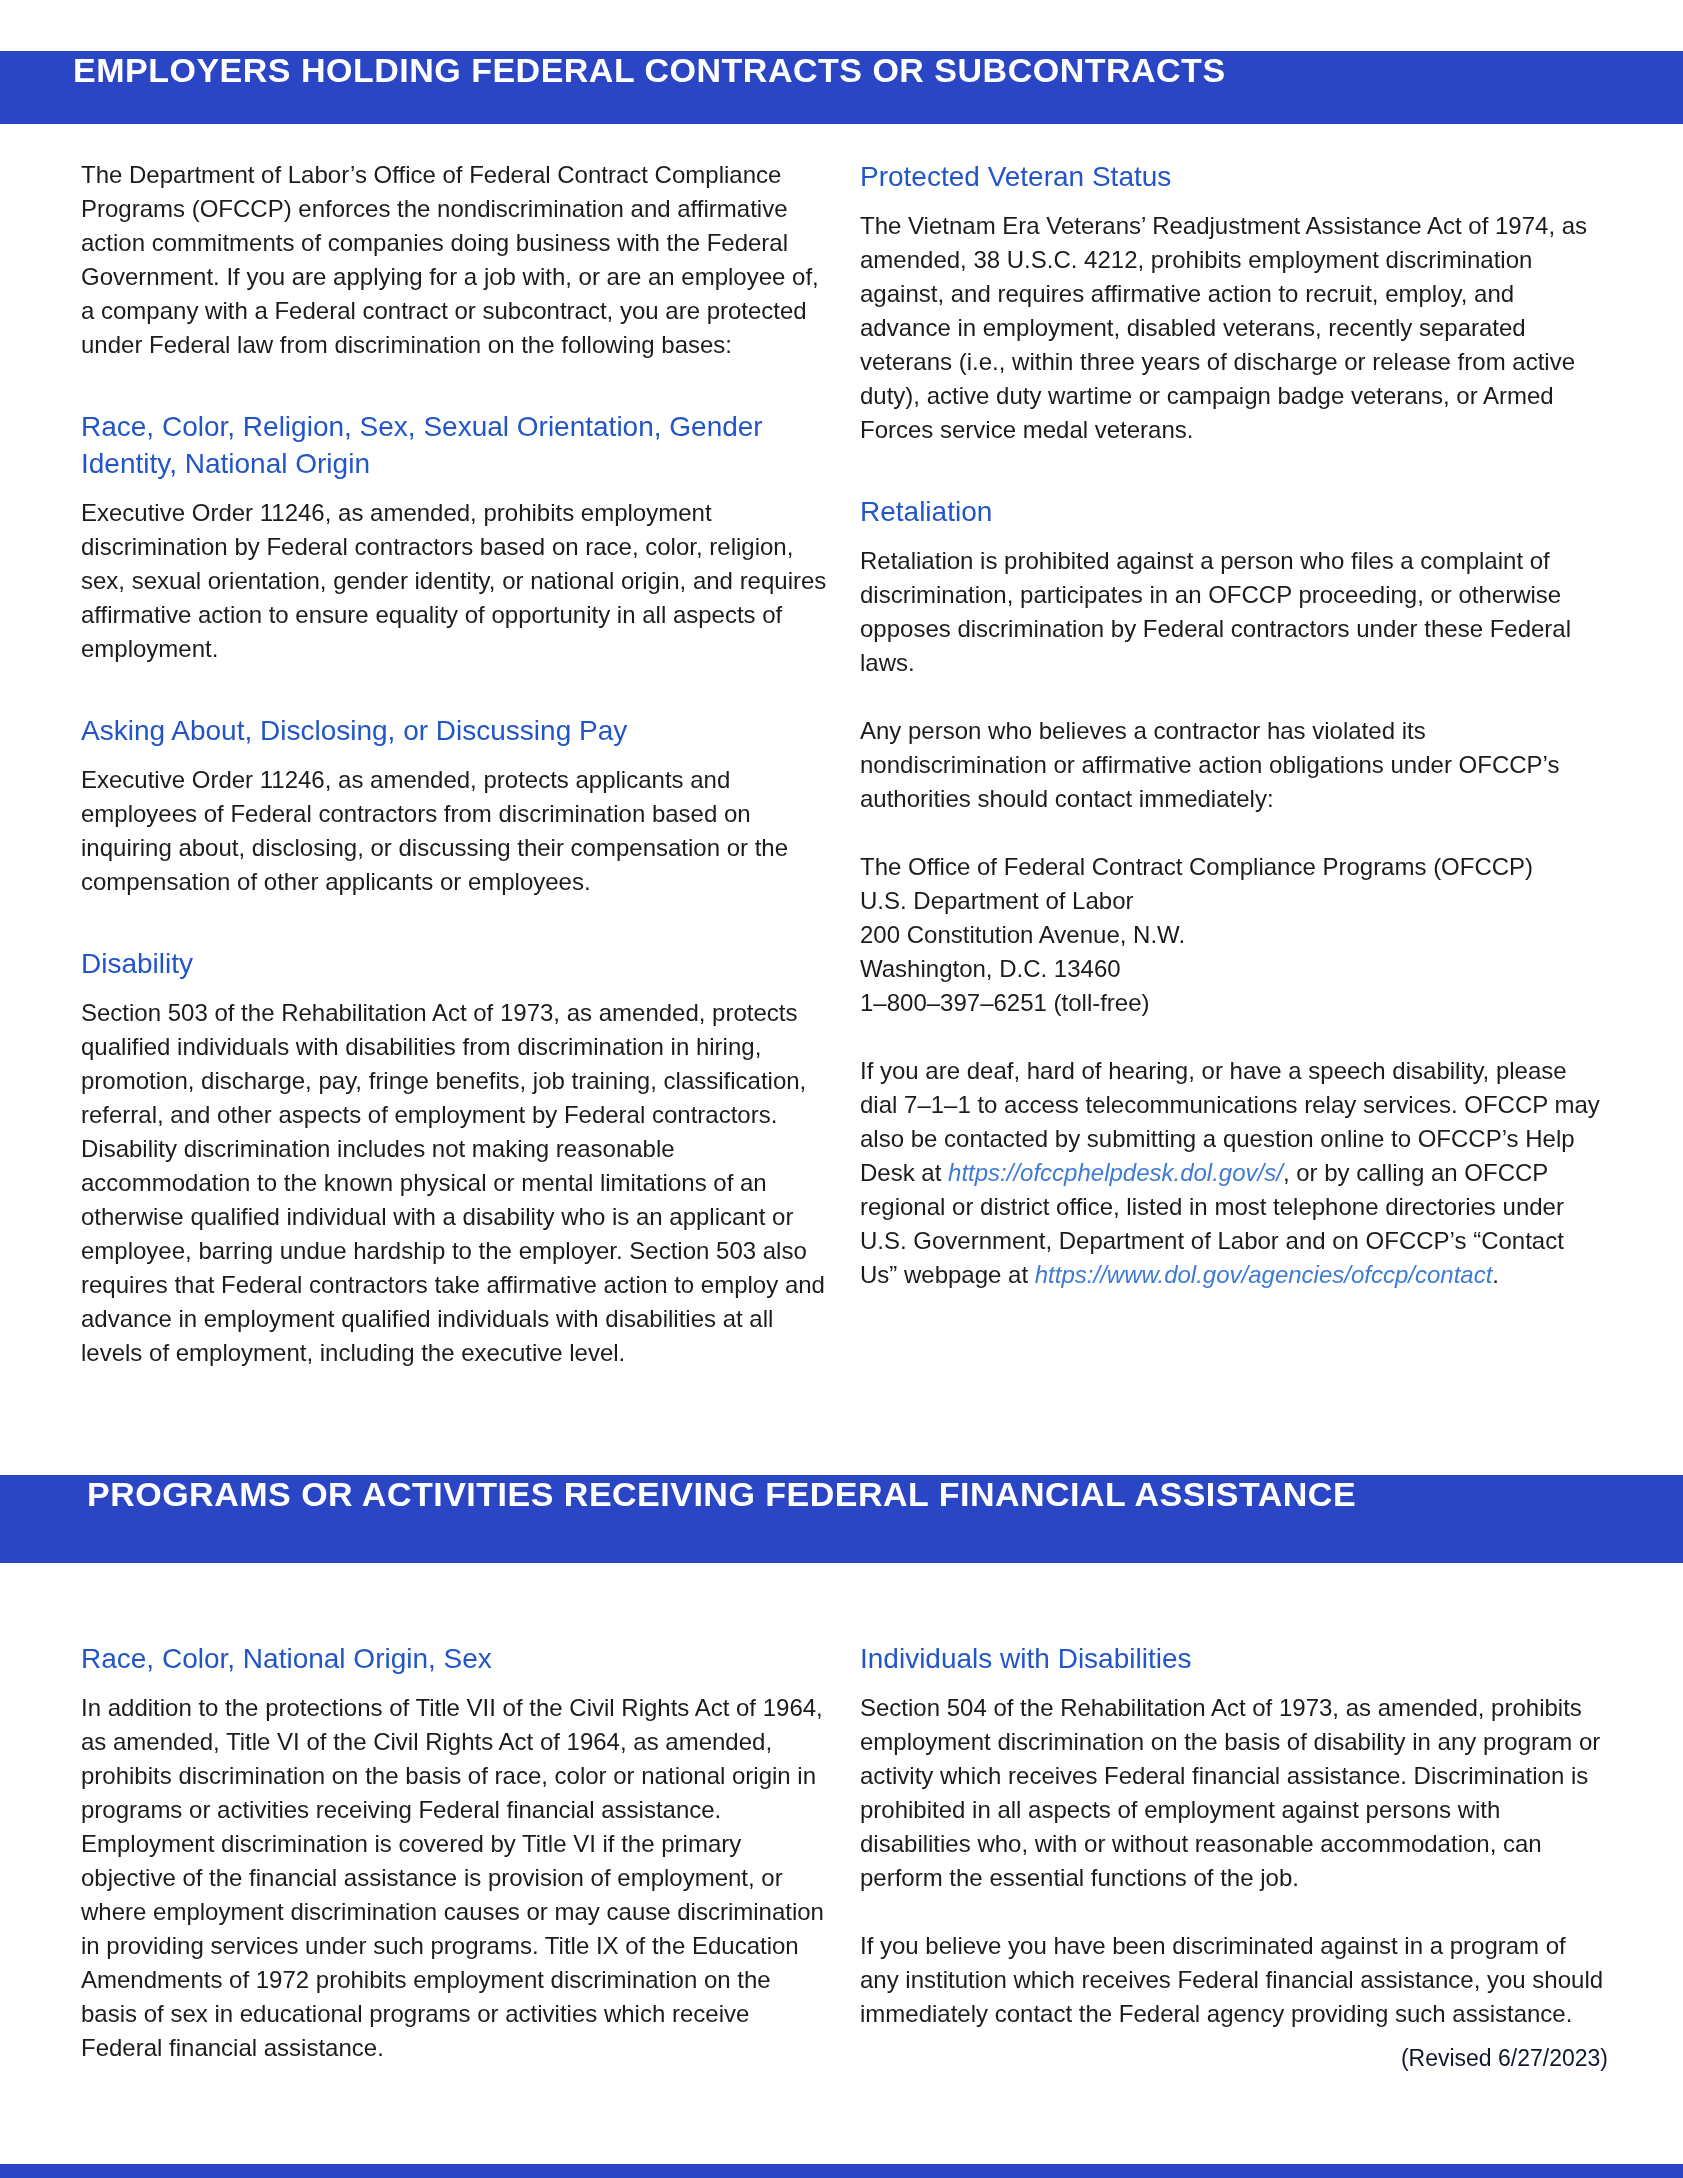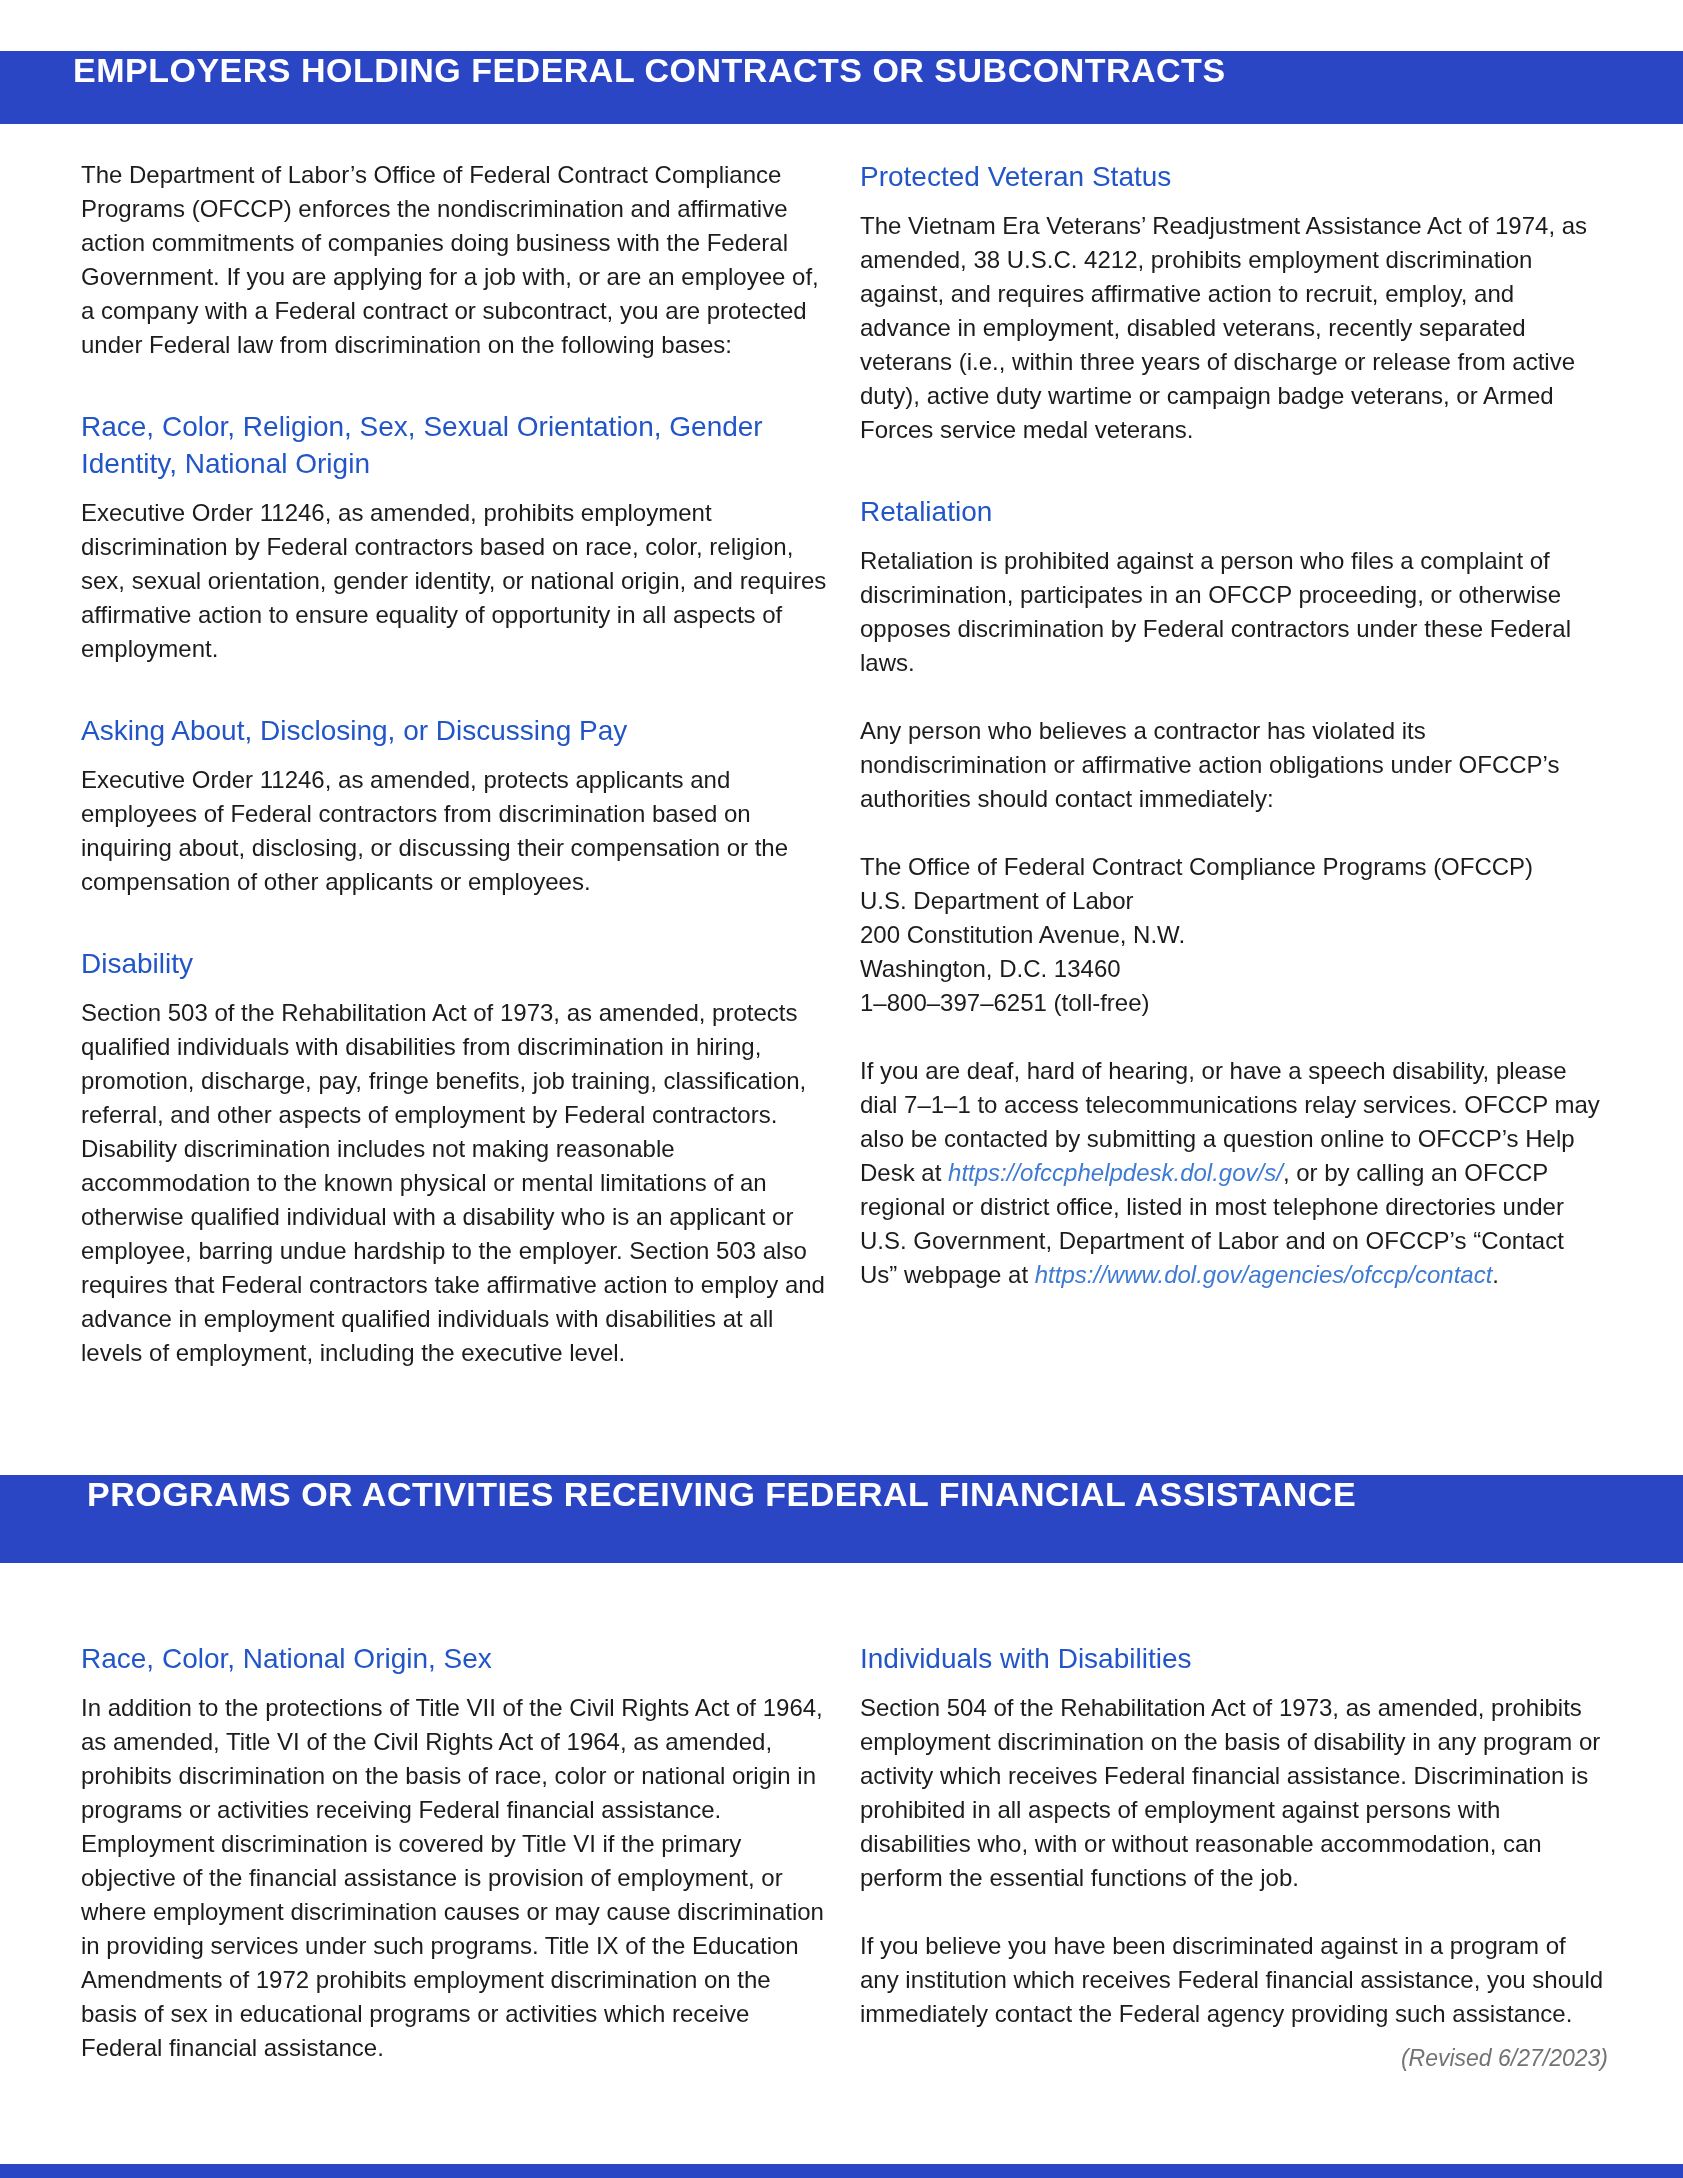--- a/index.html
+++ b/index.html
@@ -34,21 +34,21 @@
     font-size:28px;line-height:37px;
     color:#2155c8;font-weight:normal;
     margin:46px 0 14px 0;
   }
   h3.first{margin-top:0;}
   .address{margin:0 0 34px 0;}
   .address div{font-size:24px;line-height:34px;}
   .link{color:#3f7ad3;font-style:italic;text-decoration:none;cursor:pointer;}
   .revised{
     position:absolute;top:2045px;right:75px;
-    font-size:23px;font-style:italic;color:#737373;
+    font-size:23px;color:#0f172a;
   }
   .bottom-strip{
     position:absolute;left:0;right:0;bottom:0;height:14px;
     background:#2b46c5;
   }
 </style>
 </head>
 <body>
 
 <div class="page">

